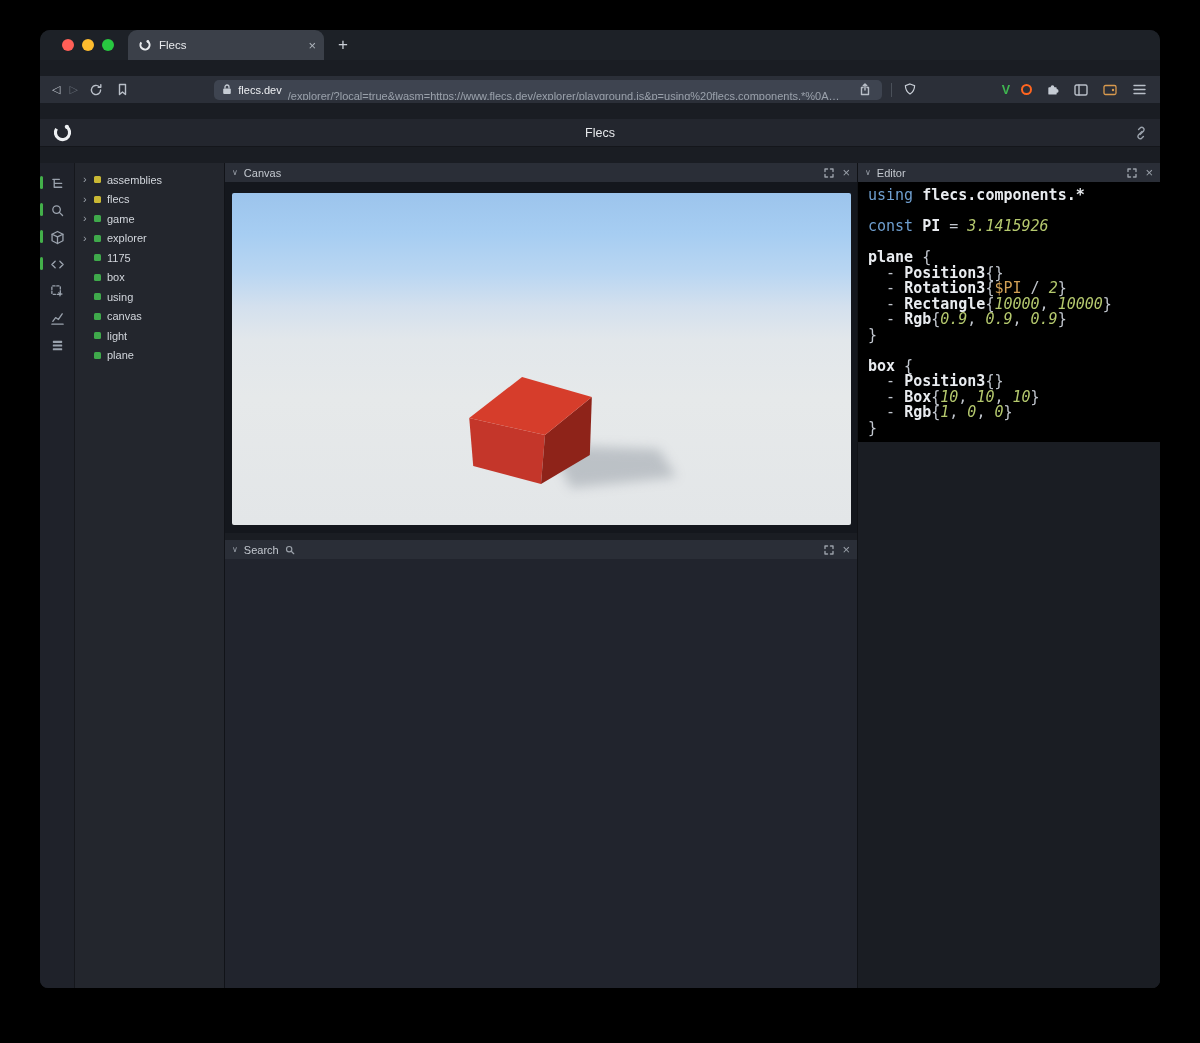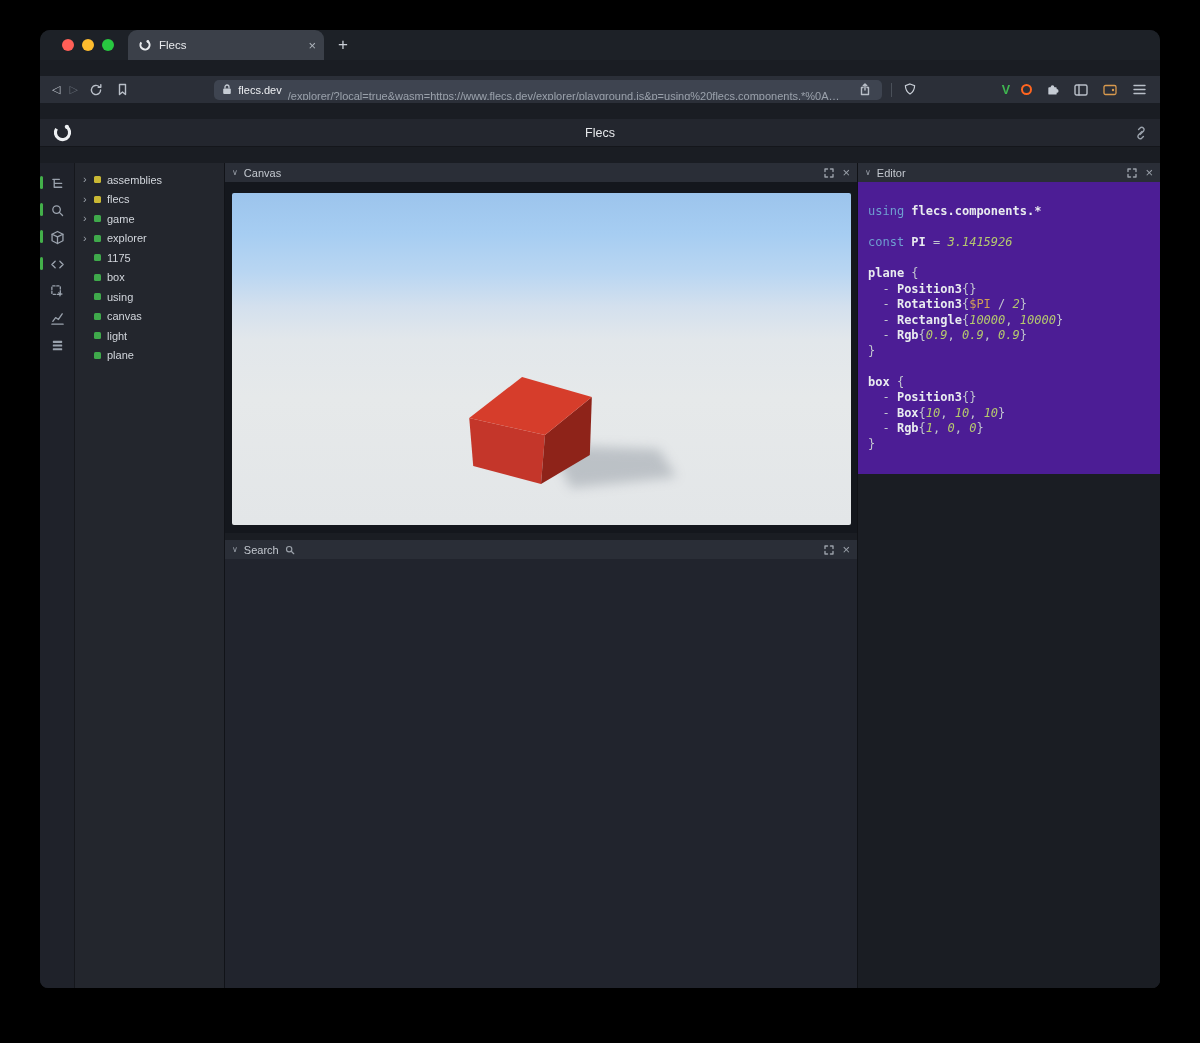--- a/index.html
+++ b/index.html
@@ -63,21 +63,21 @@
   .canvas-panel{background:#14171d;flex:0 0 auto;display:flex;flex-direction:column;}
   .canvas-body{padding:11px 6px 8px 7px;}
   .viewport{position:relative;height:332px;border-radius:2px;overflow:hidden;
     background:linear-gradient(180deg,#9cc4ec 0%,#a6cdf2 12%,#b9d6f2 24%,#d3e0ee 34%,#e2e7eb 44%,#e6e9ea 62%,#e3e6e8 100%);}
   .viewport svg{position:absolute;inset:0;width:100%;height:100%;}
 
   .search-panel{margin-top:7px;flex:1;display:flex;flex-direction:column;min-height:0;}
   .search-body{flex:1;background:#21242d;}
 
   .editorcol{width:302px;display:flex;flex-direction:column;background:#1a1d23;border-left:1px solid #101216;flex:0 0 auto;}
-  .codebody{background:#4c1d95;padding:22px 10px;font-family:"DejaVu Sans Mono",monospace;font-size:12px;
+  .codebody{background:#000000;padding:6px 10px;font-family:"DejaVu Sans Mono",monospace;font-size:15px;
     line-height:15.5px;flex:0 0 auto;cursor:text;}
   .code-line{white-space:pre;min-height:15.5px;}
   .editor-filler{flex:1;background:#1a1d23;}
 
   .tok-kw{color:#6f9fd0;}
   .tok-id{color:#e8ebef;font-weight:bold;}
   .tok-pl{color:#c2c7cf;}
   .tok-num{color:#b5c96e;font-style:italic;}
   .tok-var{color:#d2a055;}
 

